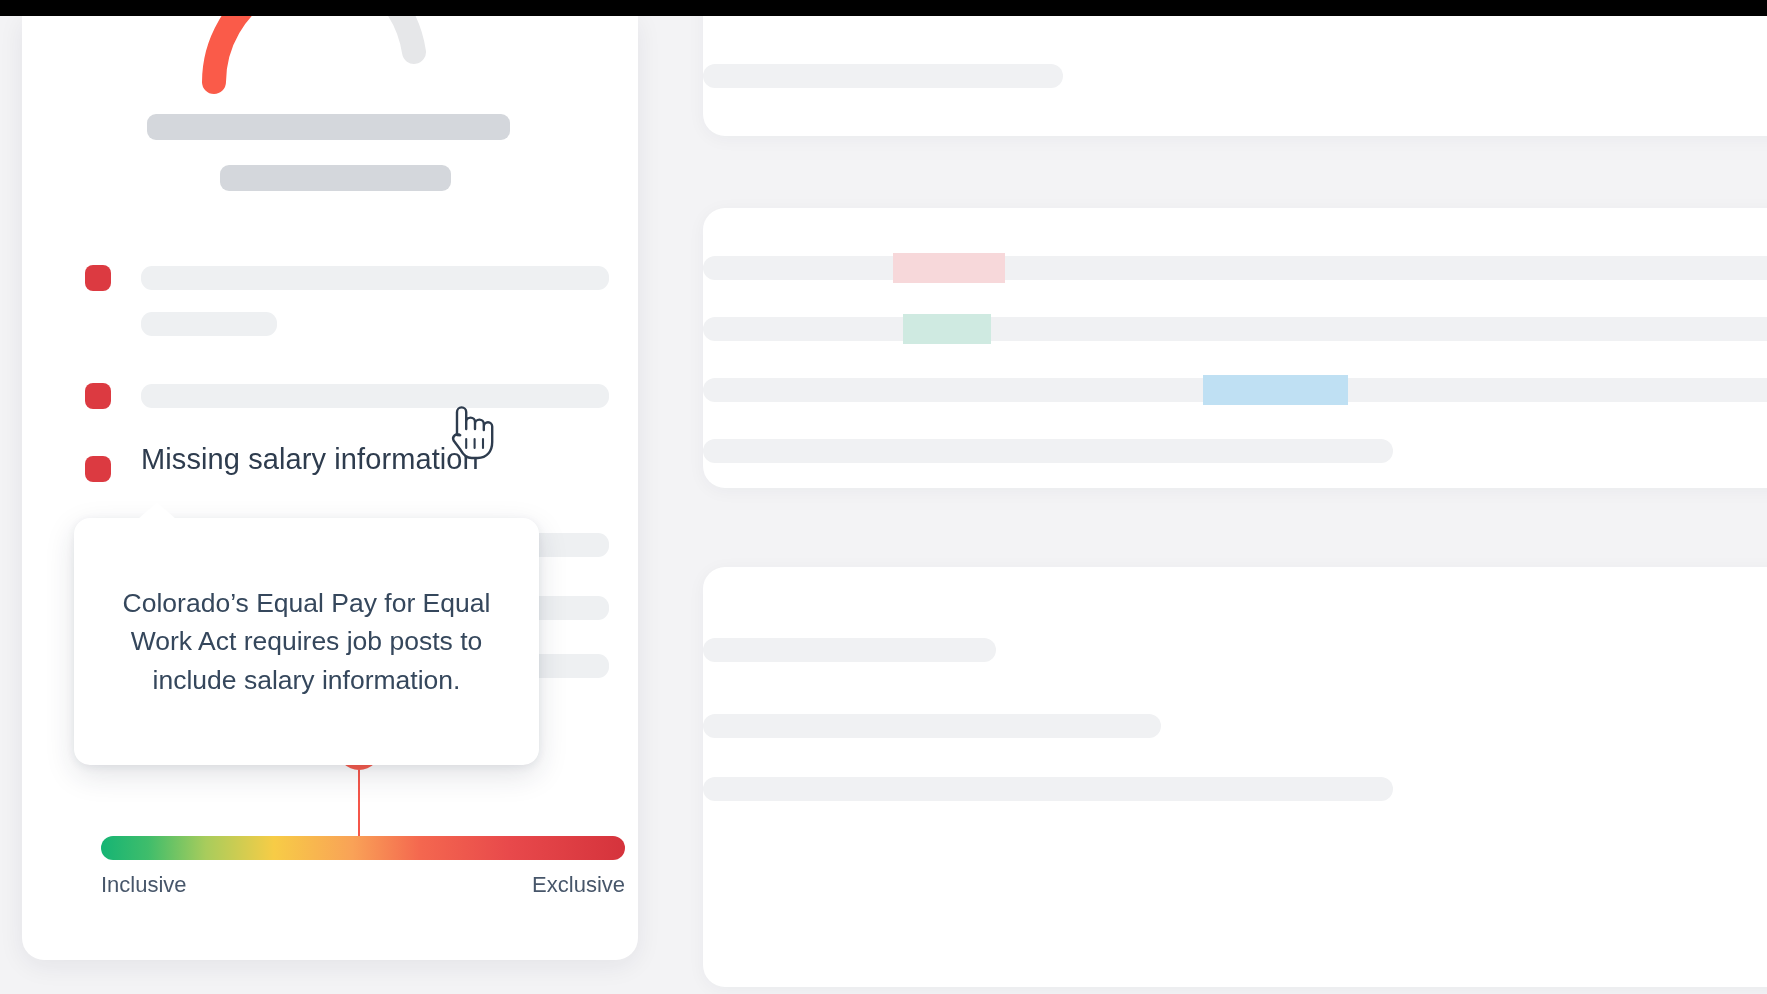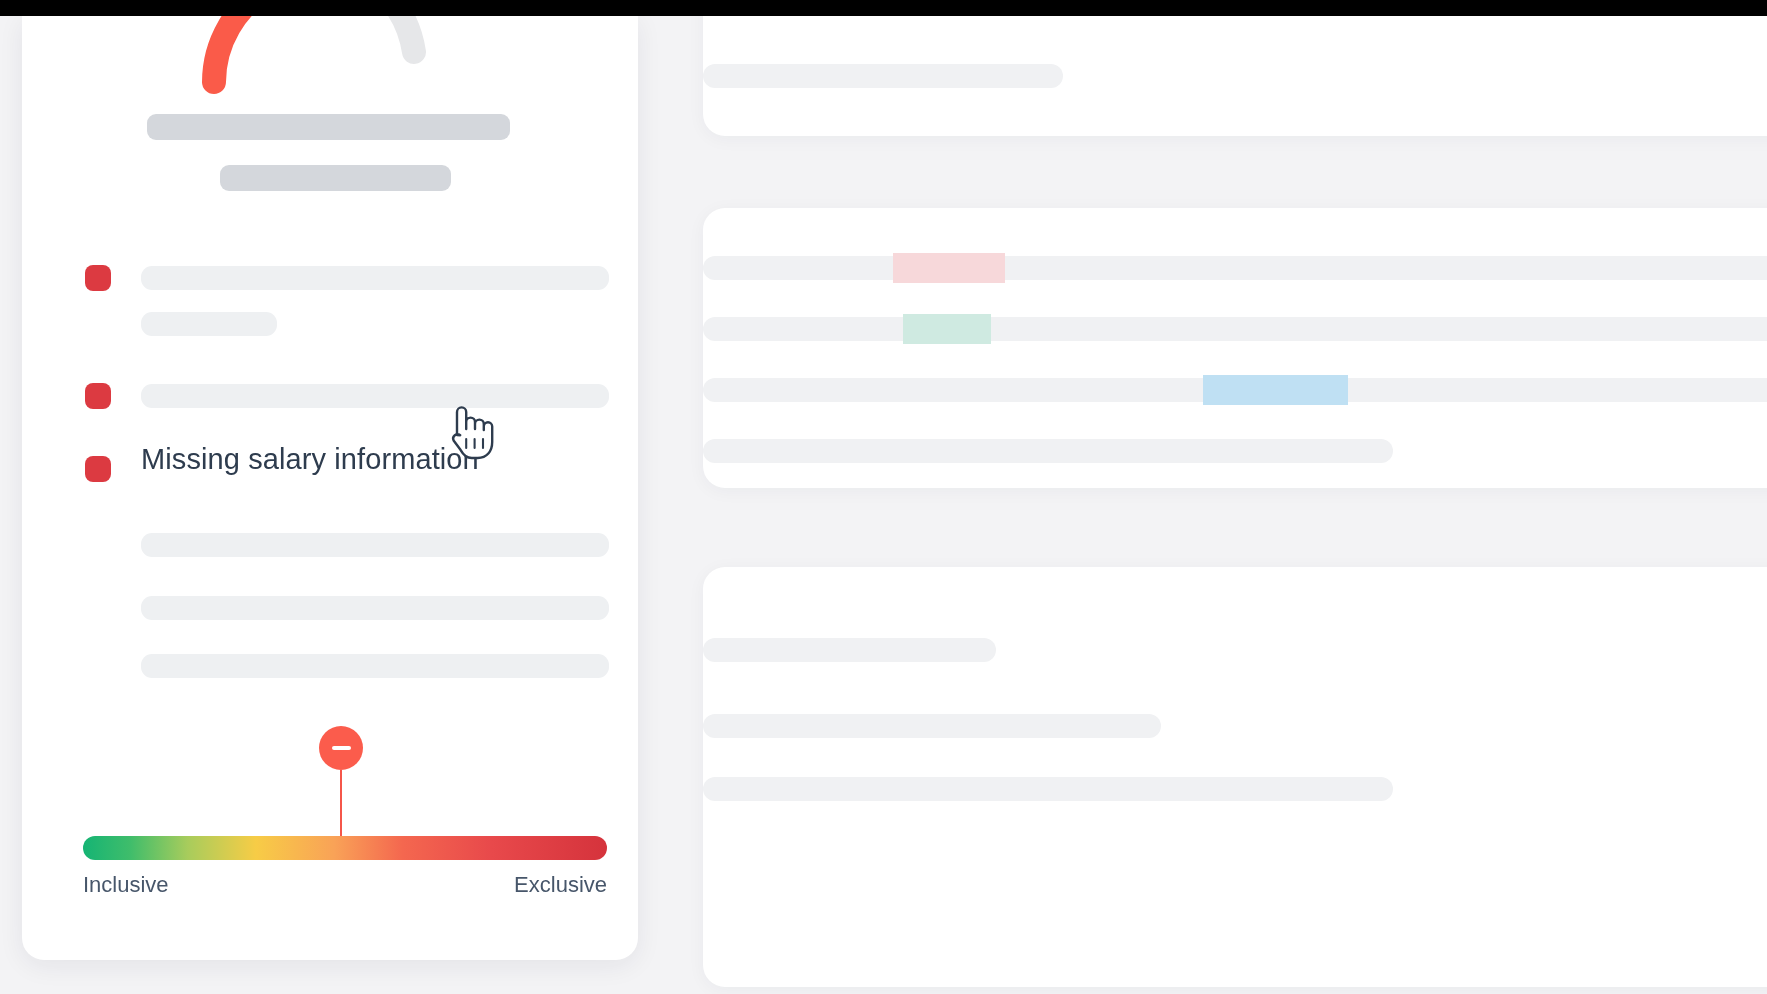--- a/index.html
+++ b/index.html
@@ -139,21 +139,21 @@
     font-size: 26.5px;
     line-height: 1.44;
     color: #35475c;
     text-align: center;
     padding: 0 26px;
   }
 
   
   .slider-wrap {
     position: absolute;
-    left: 61px;
+    left: 79px;
     bottom: 62px;
     width: 524px;
   }
   .slider-track {
     position: relative;
     width: 524px;
     height: 24px;
     border-radius: 12px;
     background: linear-gradient(to right,
         #15b474 0%,
@@ -294,20 +294,24 @@
     <div class="issue-dot dot-2"></div>
     <div class="sk row-bar bar-2a"></div>
 
     <div class="issue-dot dot-3"></div>
     <div class="issue-label">Missing salary information</div>
 
     <div class="sk row-bar bar-3a"></div>
     <div class="sk row-bar bar-3b"></div>
     <div class="sk row-bar bar-3c"></div>
 
+    <div class="tooltip">
+      <div class="tooltip-arrow"></div>
+      <div class="tooltip-text">Colorado’s Equal Pay for Equal Work Act requires job posts to include salary information.</div>
+    </div>
 
     <div class="slider-wrap">
       <div class="slider-track">
         <div class="slider-marker">
           <div class="slider-knob">
             <div class="knob-minus"></div>
           </div>
         </div>
       </div>
       <div class="slider-labels">

